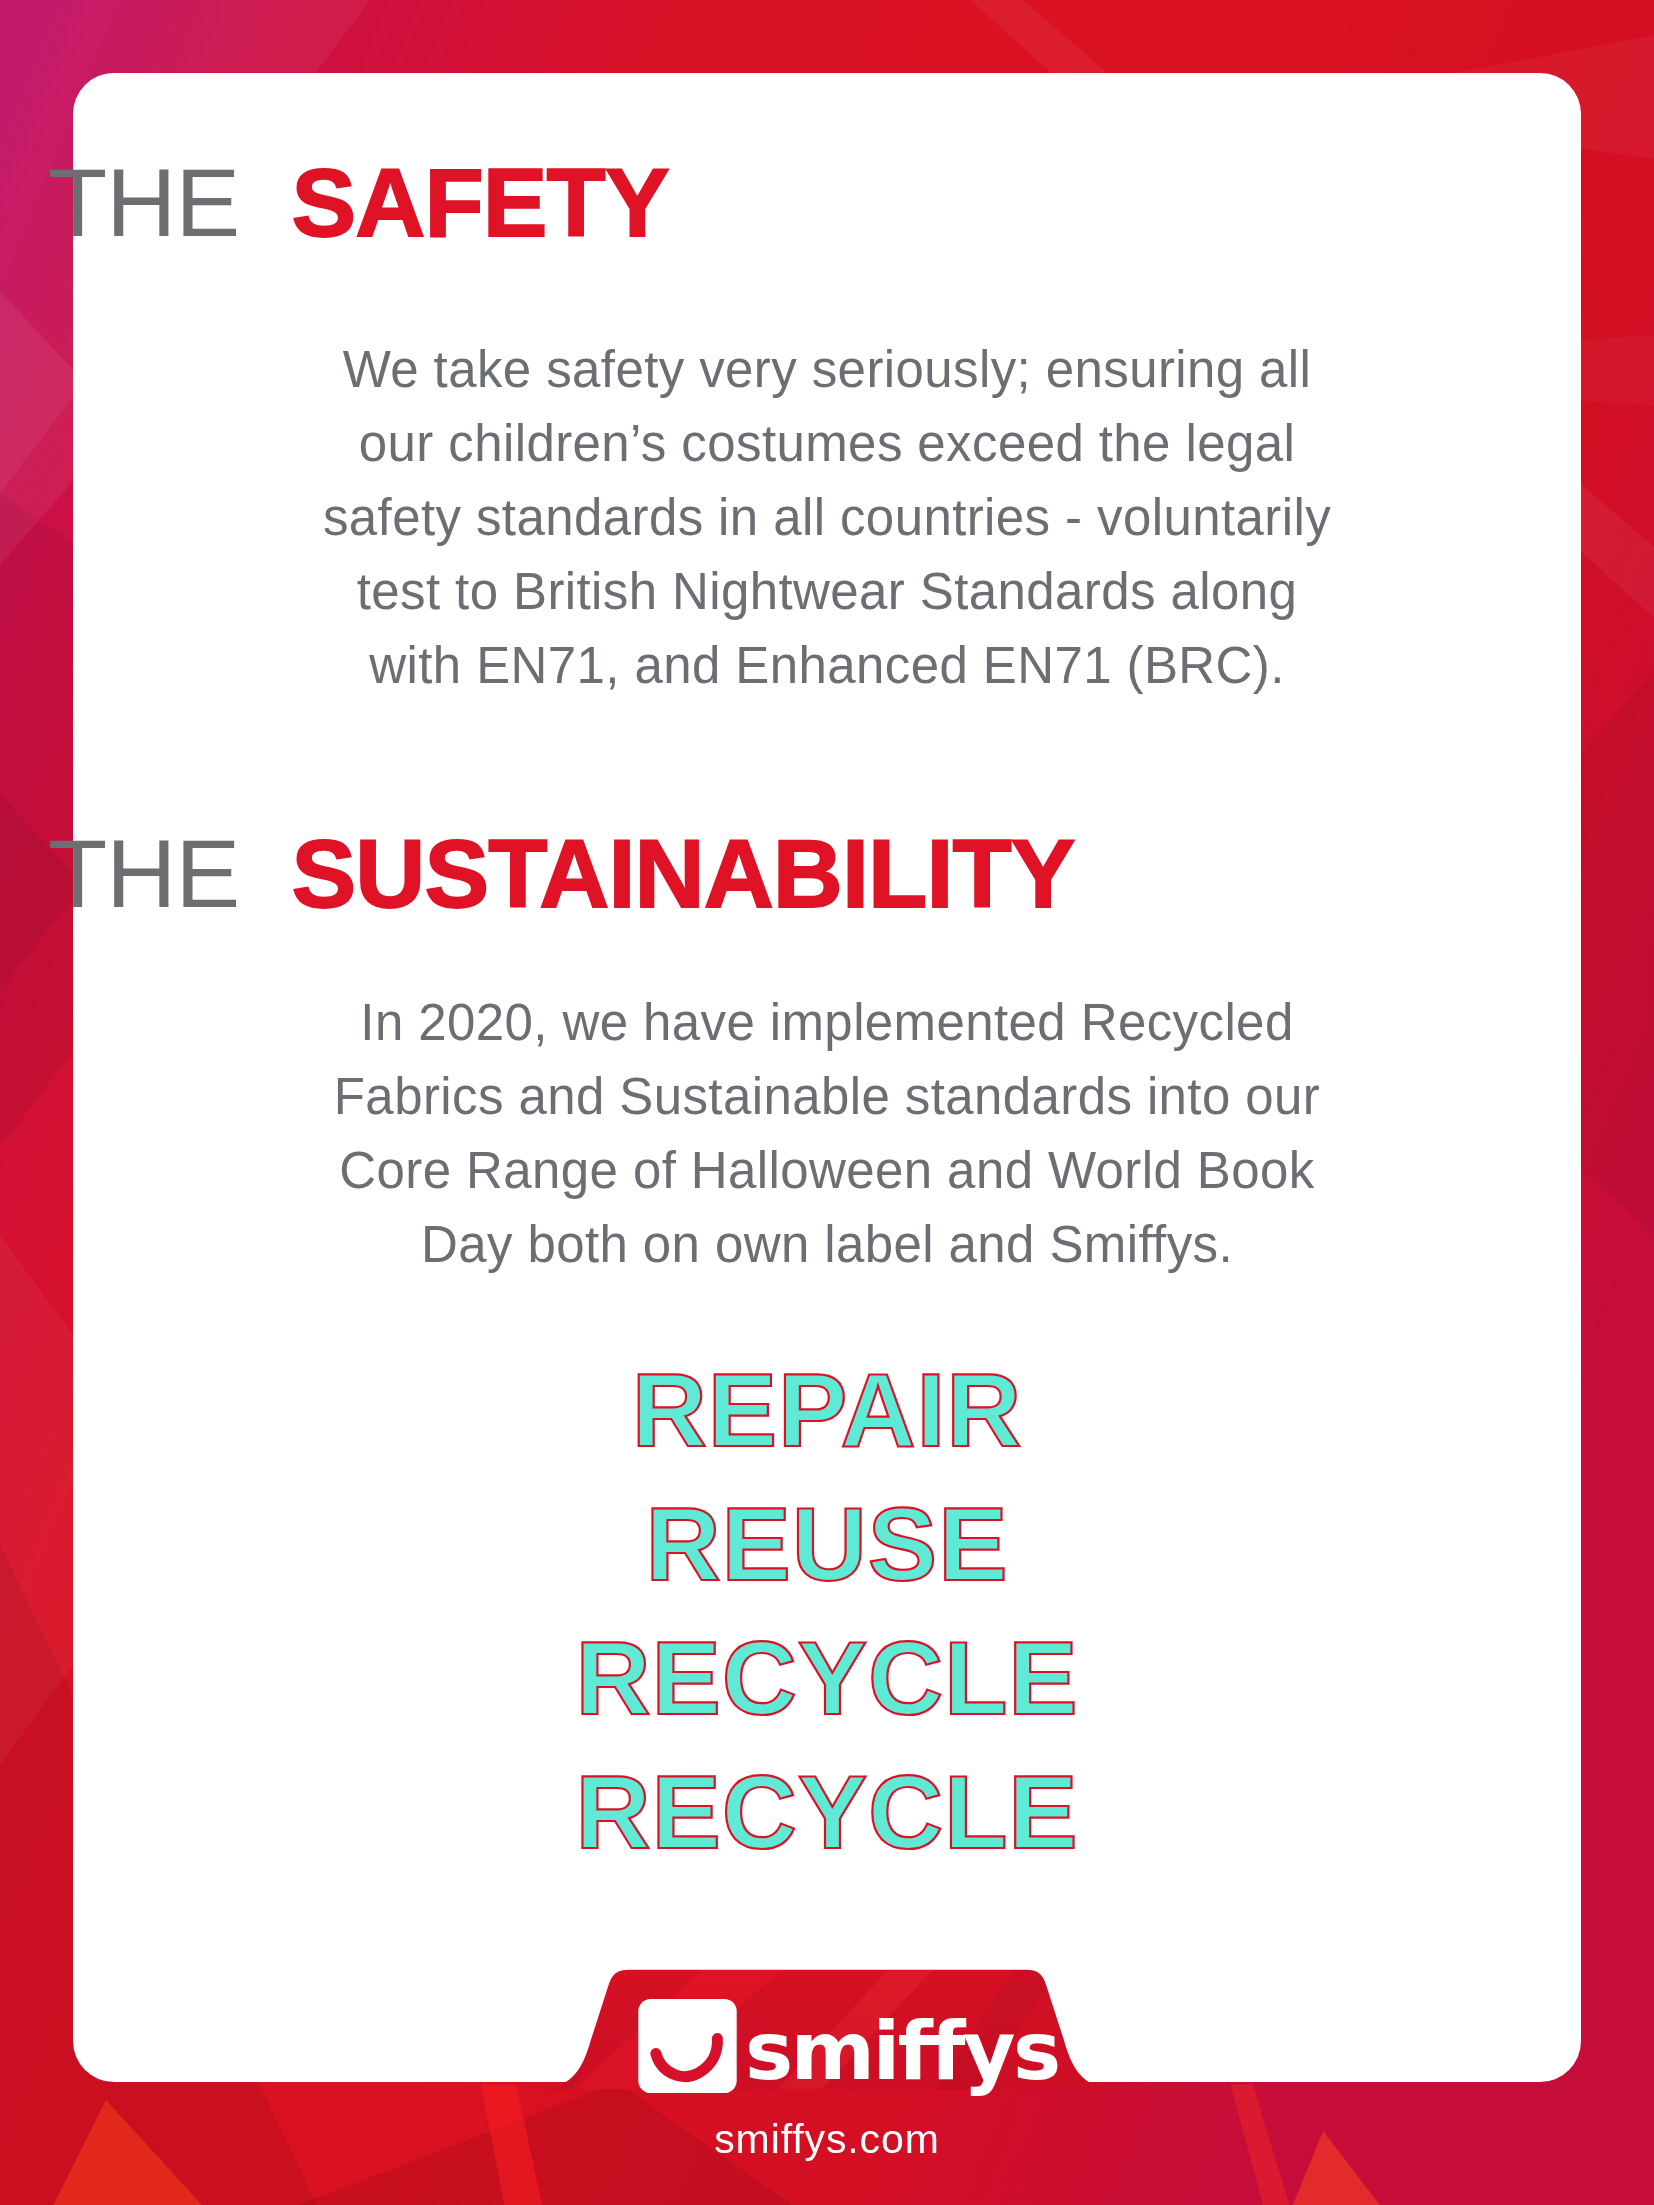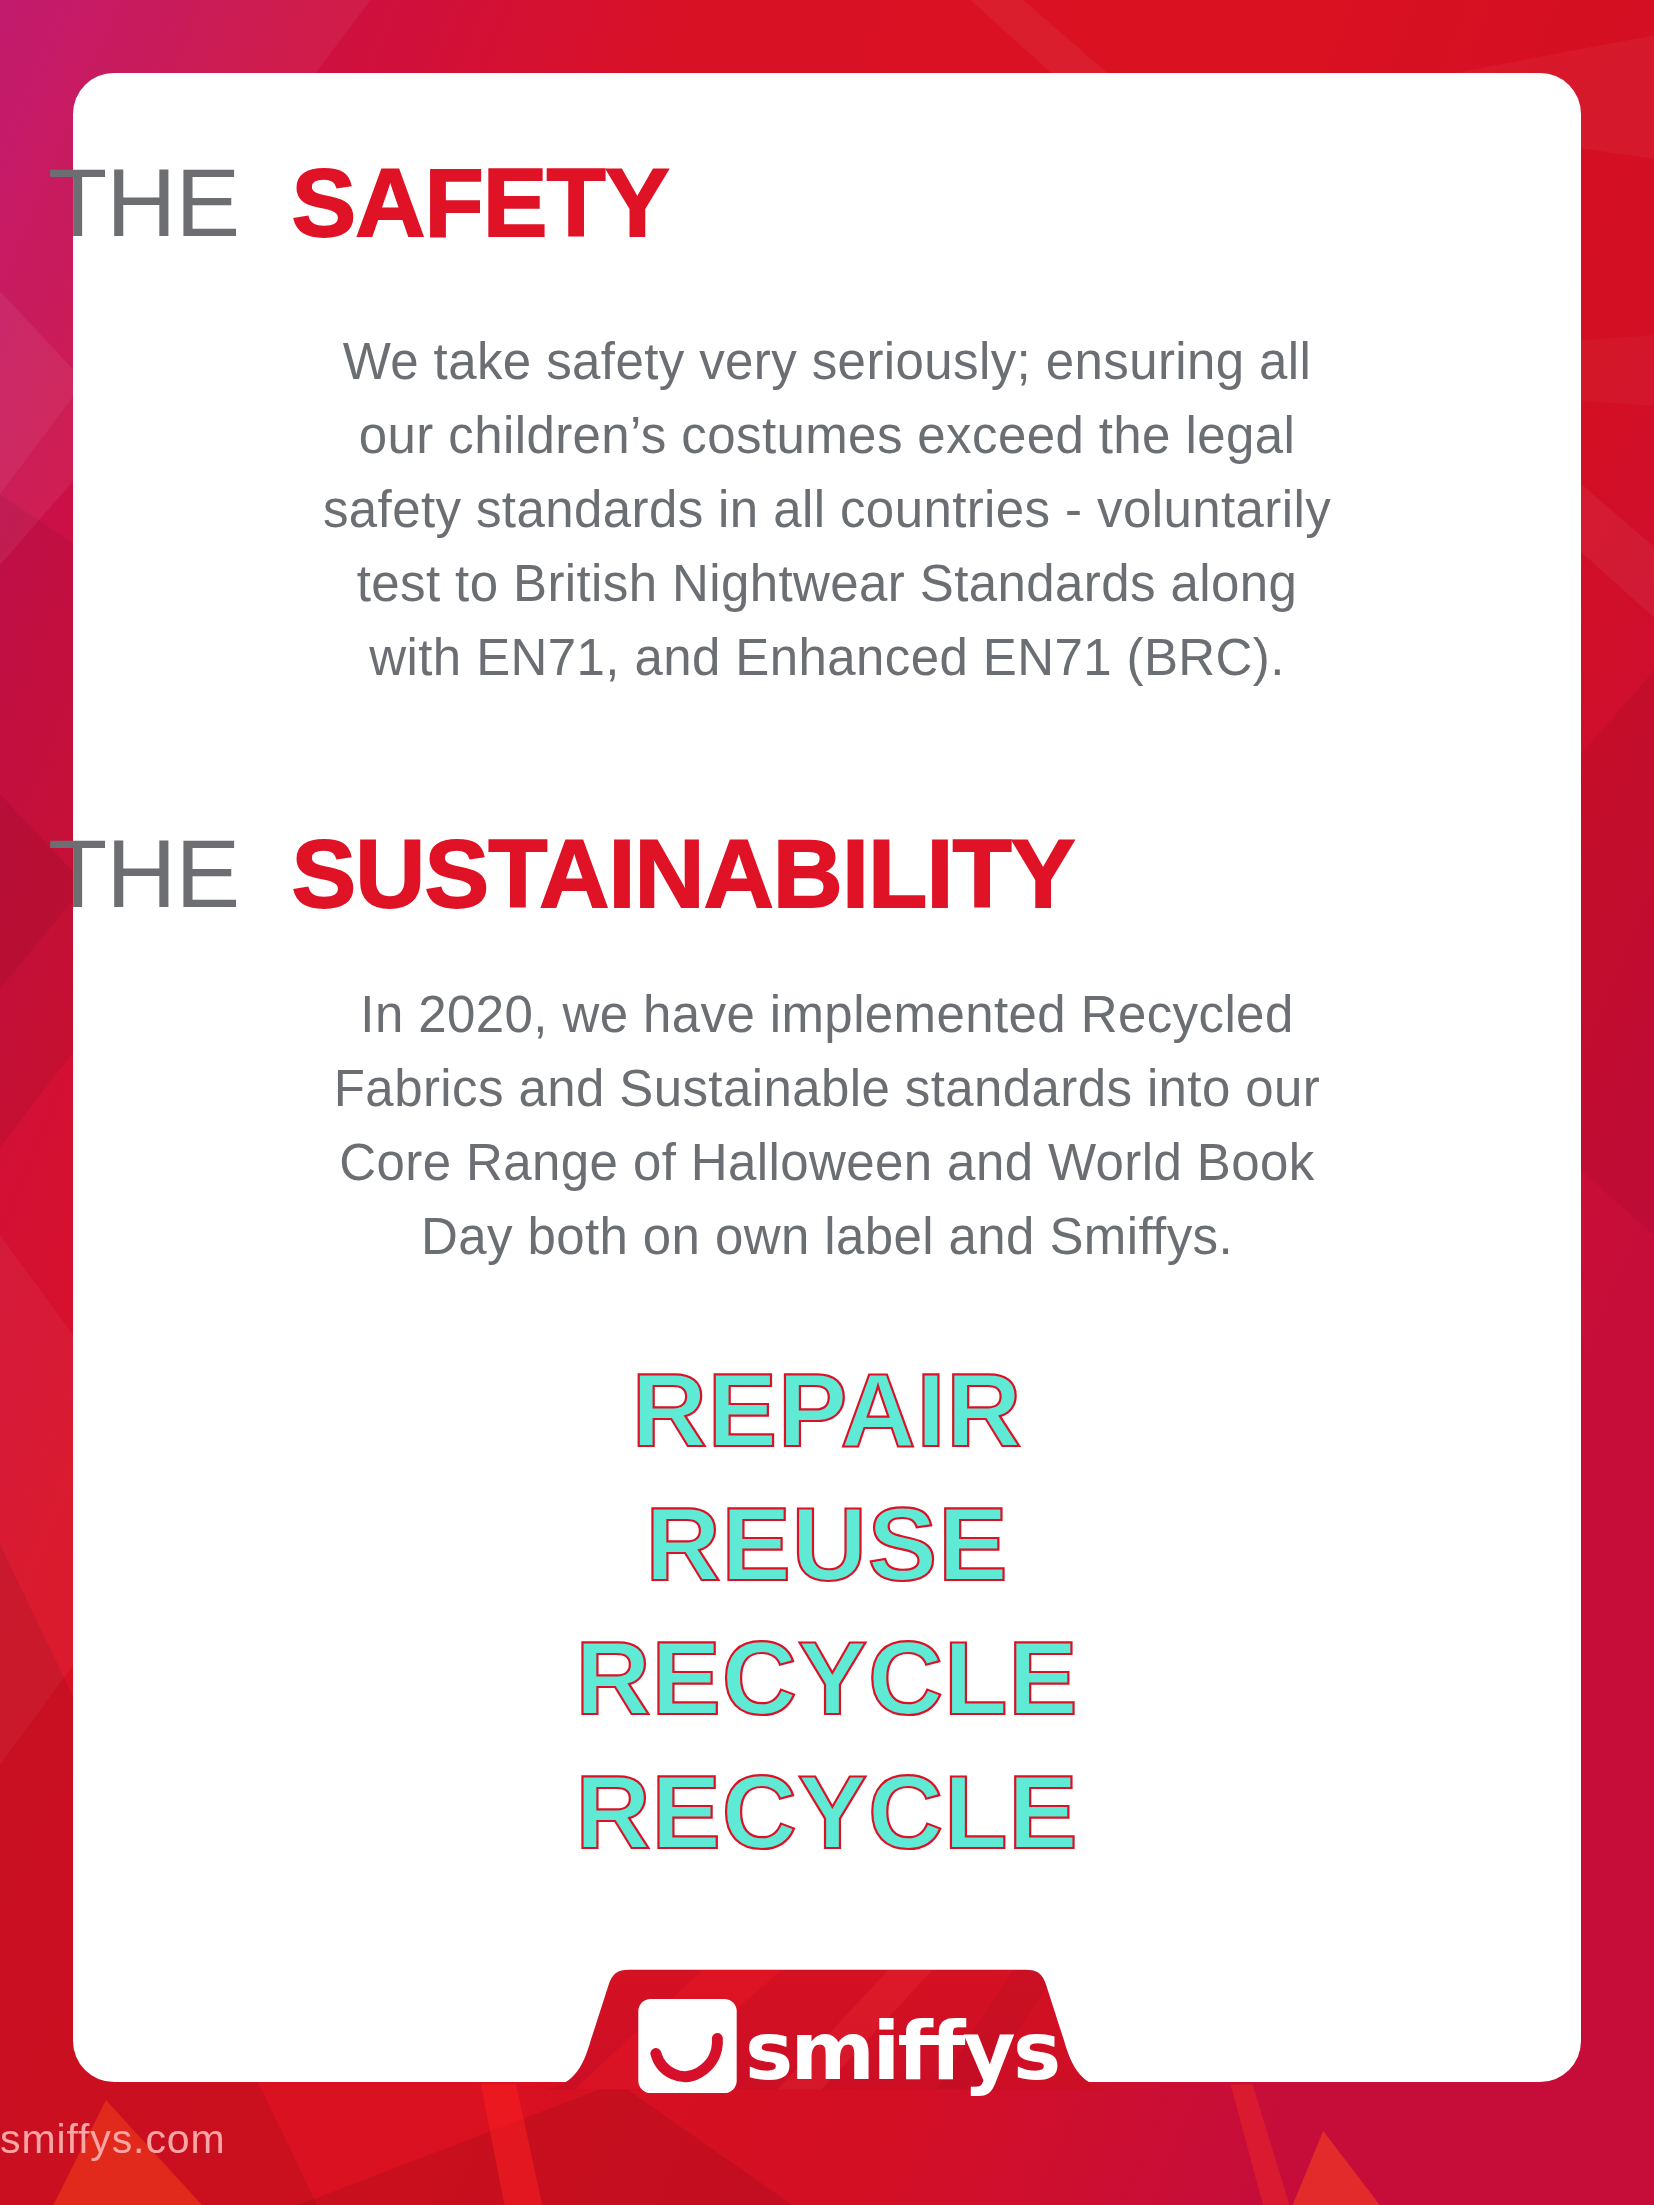--- a/index.html
+++ b/index.html
@@ -6,37 +6,37 @@
   .page{position:relative;width:1654px;height:2206px;overflow:hidden;
         font-family:"Liberation Sans",sans-serif;}
   .bg{position:absolute;left:0;top:0;width:100%;height:100%;display:block;}
   .card{position:absolute;left:73px;top:73px;width:1508px;height:2009px;
         background:#ffffff;border-radius:41px;}
   .title{position:absolute;left:0;width:100%;text-align:left;
          font-size:97px;line-height:128px;font-weight:700;letter-spacing:-0.9px;white-space:nowrap;padding-left:48px;}
   .title .the{color:#6D6E71;font-weight:400;}
   .title .word{color:#E01226;-webkit-text-stroke:1.8px #E01226;}
   .para{position:absolute;left:0;width:100%;text-align:center;color:#6B6E73;
-        font-size:51px;line-height:74px;font-weight:400;letter-spacing:0.4px;}
+        font-size:51px;line-height:74px;font-weight:400;letter-spacing:0.4px;margin-top:8px;}
   #safety-title{top:139px;}
   #safety-para{top:325px;}
   #sust-title{top:810px;}
   #sust-para{top:978px;}
   .slogan{position:absolute;left:0;top:1343px;width:100%;text-align:center;
           color:#5eead4;font-size:104px;line-height:134px;font-weight:700;
           letter-spacing:0.9px;-webkit-text-stroke:2.2px #DC1126;}
   .tab{position:absolute;left:521px;top:1966px;width:618px;height:124px;display:block;}
   .logo-box{position:absolute;left:638px;top:1999px;width:99px;height:94px;display:block;}
   .wordmark{position:absolute;left:745px;top:2004px;color:#ffffff;white-space:nowrap;
             font-family:"DejaVu Sans",sans-serif;font-weight:700;font-size:81px;
             letter-spacing:-2.6px;}
   .wordmark .tm{display:inline-block;font-size:22px;letter-spacing:0;
                 transform:translateY(-46px);margin-left:5.3px;}
-  .site-url{position:absolute;left:0;top:2116px;width:100%;
-            color:#fca5a5;font-size:41px;letter-spacing:0.9px;}
+  .site-url{position:absolute;left:0;top:2116px;width:100%;text-align:center;
+            color:#ffffff;font-size:41px;letter-spacing:0.9px;}
 </style>
 </head>
 <body>
 
 <div class="page">
 
   <svg class="bg" viewBox="0 0 1875 2500" preserveAspectRatio="none" aria-hidden="true">
     <defs>
       <linearGradient id="bgGrad" x1="0" y1="0" x2="1" y2="0.55">
         <stop offset="0" stop-color="#BF0E68"></stop>

